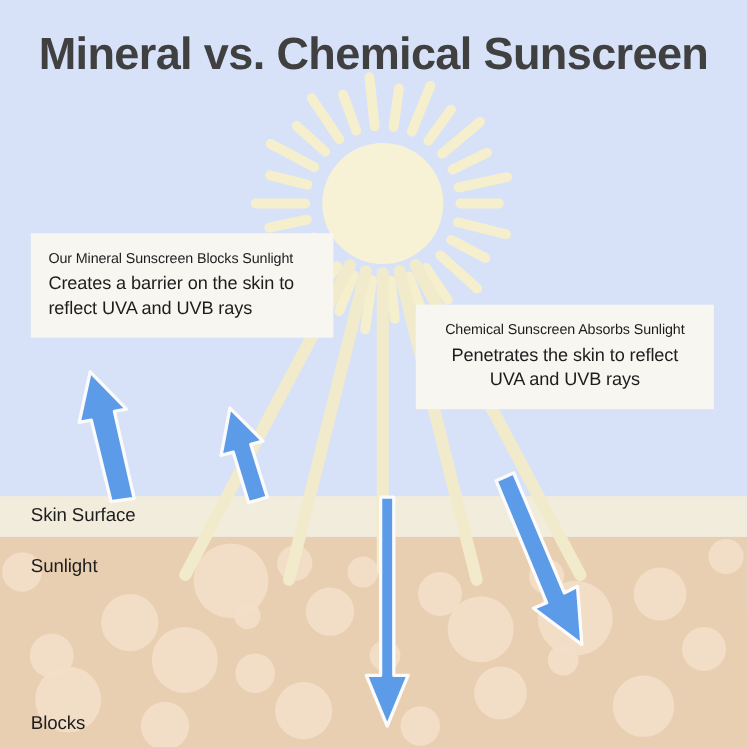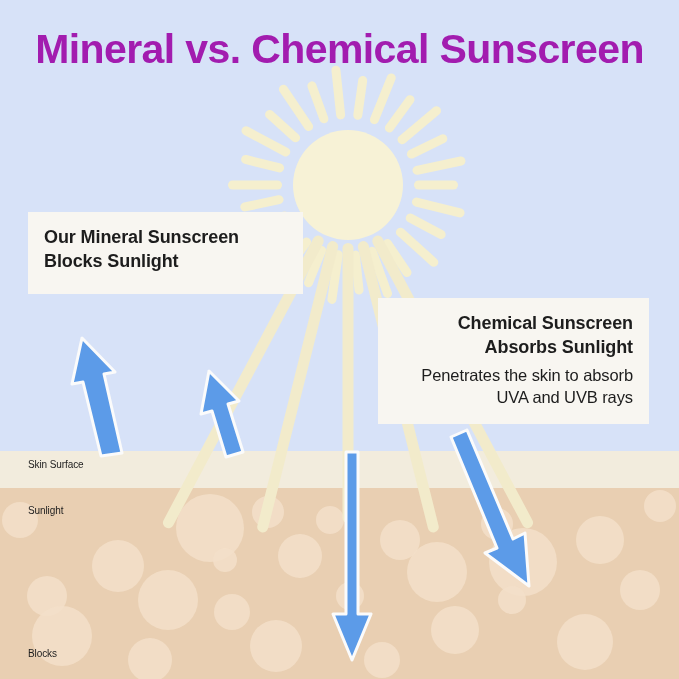--- a/index.html
+++ b/index.html
@@ -82,27 +82,27 @@
     color: #1d1d1d;
   }
   #callout-mineral {
     left: 28px;
     top: 212px;
     width: 275px;
     text-align: left;
   }
   #callout-chemical {
     left: 378px;
-    top: 298px;
+    top: 277px;
     width: 271px;
-    text-align: right;
+    text-align: center;
   }
   .callout-heading {
-    font-size: 18px;
-    font-weight: bold;
+    font-size: 13px;
+    font-weight: normal;
     line-height: 1.32;
     margin: 0 0 4px 0;
     letter-spacing: -.1px;
   }
   .callout-body {
     font-size: 16.5px;
     font-weight: normal;
     line-height: 1.34;
     margin: 0;
     letter-spacing: -.1px;
@@ -111,29 +111,29 @@
   
   #title {
     position: absolute;
     left: 0;
     top: 24px;
     width: 679px;
     text-align: center;
     font-size: 41px;
     font-weight: bold;
     line-height: 1.22;
-    color: #a21caf;
+    color: #404040;
     letter-spacing: -.6px;
     margin: 0;
   }
 
   
   .layer-label {
     position: absolute;
-    font-size: 10px;
+    font-size: 17px;
     color: #1d1d1d;
     letter-spacing: -.1px;
   }
   #label-skin-surface { left: 28px; top: 459px; }
   #label-epidermis    { left: 28px; top: 505px; }
   #label-dermis       { left: 28px; top: 648px; }
 </style>
 </head>
 <body>
 
@@ -223,24 +223,25 @@
 
     <g>
       <path d="M 451,437 L 497,548 L 485,553 L 529,586 L 525,533 L 513,539 L 467,430 Z" fill="#5C9BE8" stroke="#FBFBFB" stroke-width="3" stroke-linejoin="round"></path>
     </g>
   </svg>
 
   <h1 id="title">Mineral vs. Chemical Sunscreen</h1>
 
   <div class="callout" id="callout-mineral">
     <p class="callout-heading">Our Mineral Sunscreen Blocks Sunlight</p>
+    <p class="callout-body">Creates a barrier on the skin to reflect UVA and UVB rays</p>
   </div>
 
   <div class="callout" id="callout-chemical">
     <p class="callout-heading">Chemical Sunscreen Absorbs Sunlight</p>
-    <p class="callout-body">Penetrates the skin to absorb UVA and UVB rays</p>
+    <p class="callout-body">Penetrates the skin to reflect UVA and UVB rays</p>
   </div>
 
   <div class="layer-label" id="label-skin-surface">Skin Surface</div>
   <div class="layer-label" id="label-epidermis">Sunlight</div>
   <div class="layer-label" id="label-dermis">Blocks</div>
 
 </div>
 
 </body></html>

